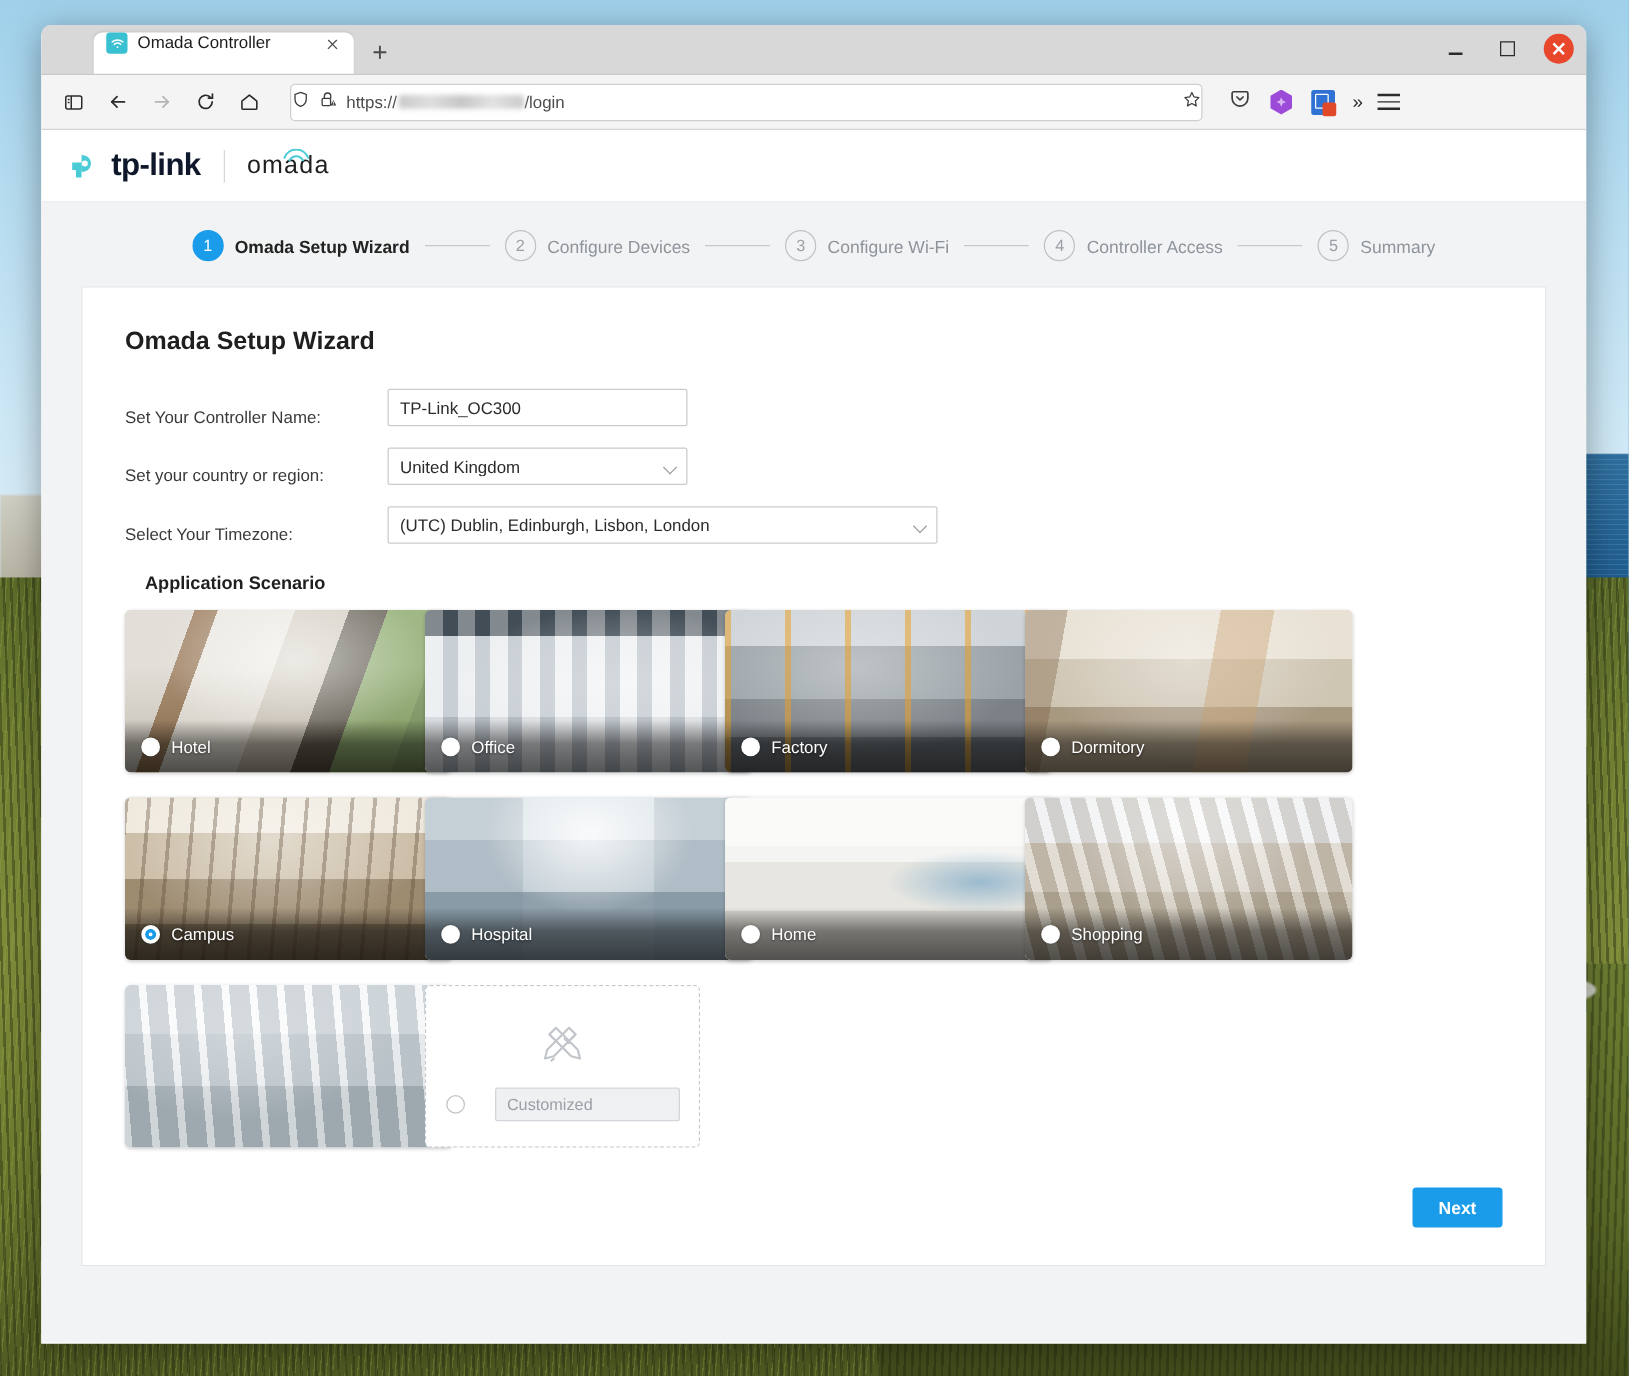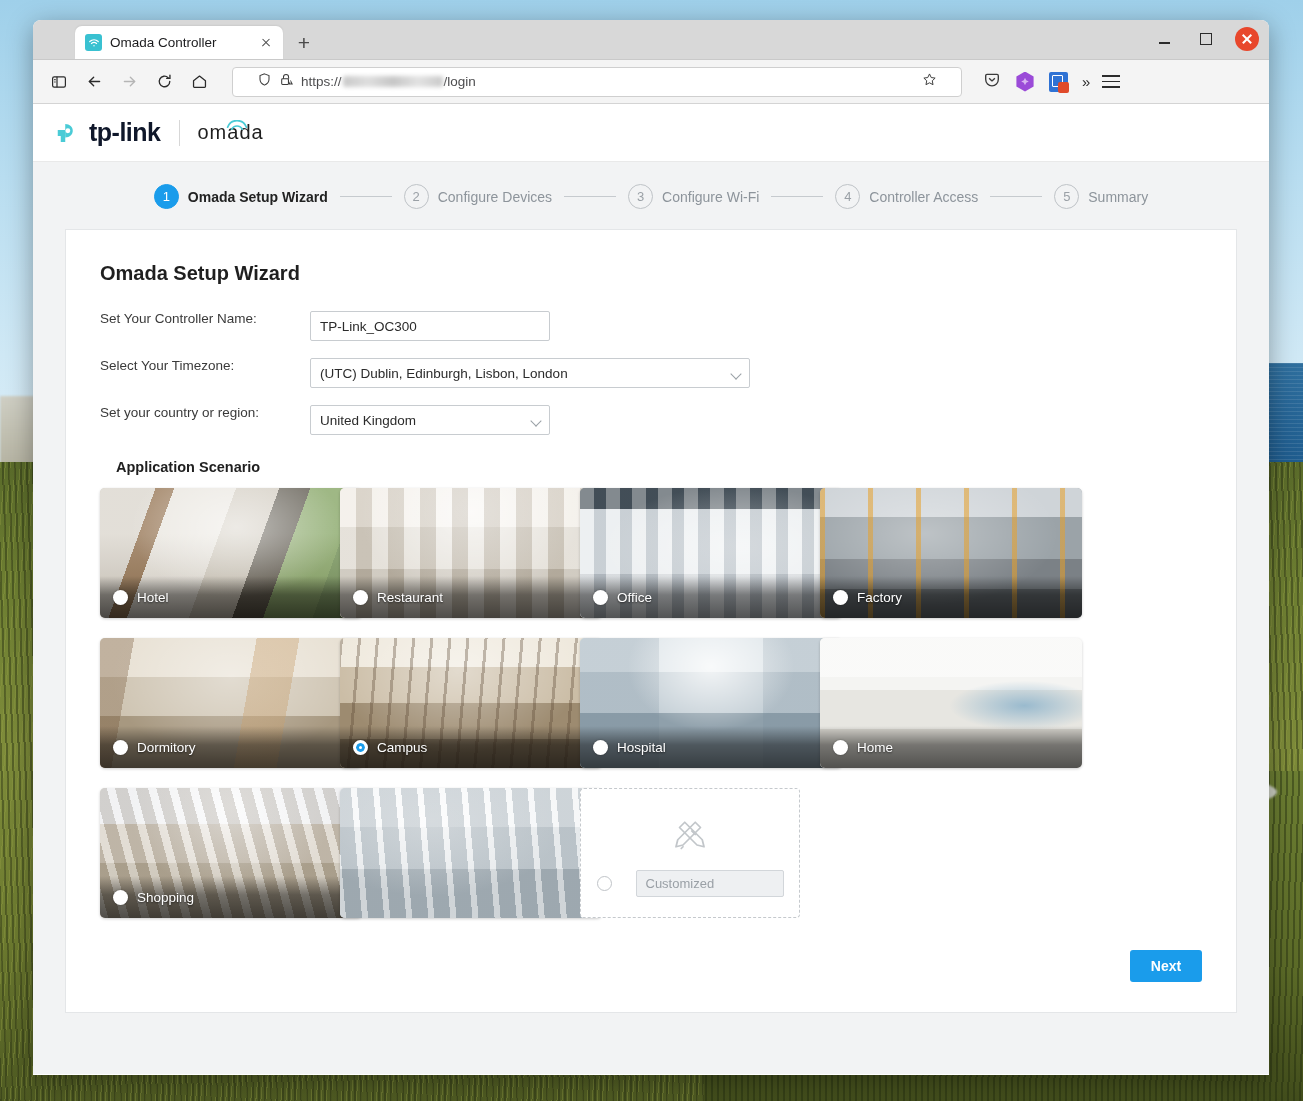--- a/index.html
+++ b/index.html
@@ -60,21 +60,21 @@
   
   .titlebar {
     height: 40px; background: #d8d8d8;
     display: flex; align-items: flex-end; position: relative;
     border-bottom: 1px solid #c9c9c9;
   }
   .tab {
     margin-left: 42px; margin-bottom: 0;
     height: 33px; width: 208px;
     background: #ffffff; border-radius: 7px 7px 0 0;
-    display: flex; align-items: center; gap: 8px;
+    display: flex; gap: 8px;
     padding: 0 8px 0 10px;
     box-shadow: 0 -1px 2px rgba(0,0,0,.06);
   }
   .tab-favicon {
     width: 17px; height: 17px; border-radius: 3px;
     background: #39c1d1; display:flex; align-items:center; justify-content:center;
     flex: 0 0 auto;
   }
   .tab-title {
     font-size: 13.5px; color: #1c1c1e; white-space: nowrap;
@@ -113,21 +113,21 @@
     display: flex; align-items: center; padding: 0 10px; gap: 3px;
   }
   .navbtn {
     width: 32px; height: 30px; display:flex; align-items:center; justify-content:center;
     cursor: pointer; border-radius: 4px; color: #2b2b2b;
   }
   .navbtn.disabled { color: #b5b5b5; }
   .urlbar {
     flex: 1 1 auto; height: 30px; margin: 0 10px 0 14px;
     background: #ffffff; border: 1px solid #cfcfcf; border-radius: 4px;
-    display: flex; align-items: center; padding: 0 24px; gap: 7px;
+    display: flex; align-items: center; padding: 0 0; gap: 7px;
     max-width: 730px;
   }
   .url-text { font-size: 13.5px; color: #4d4d4f; white-space: nowrap; display:flex; align-items:center; }
   .url-redact {
     display:inline-block; width: 100px; height: 11px; margin: 0 1px;
     background: linear-gradient(90deg,#c9c9c9,#dedede,#c6c6c6,#e2e2e2,#cacaca);
     filter: blur(2.2px); border-radius: 2px; vertical-align: middle;
   }
   .star { margin-left:auto; cursor:pointer; color:#4d4d4f; }
   .toolbar-right { display:flex; align-items:center; gap: 14px; margin-left: 8px; padding-right:4px;}
@@ -186,21 +186,21 @@
   .step.active .step-label { color:#222; font-weight:bold; }
   .step-line { width: 52px; height: 1px; background:#c6cace; margin: 0 12px; }
 
   
   .card {
     margin: 0 32px; background:#fff; border:1px solid #e4e6e8;
     min-height: 780px; padding: 32px 34px 0 34px;
   }
   .card-title { font-size: 20px; font-weight: bold; color:#1f1f1f; margin-bottom: 26px; }
 
-  .formrow { display:flex; align-items:flex-start; margin-bottom: 17px; }
+  .formrow { display:flex; align-items:flex-end; margin-bottom: 17px; }
   .formlabel { width: 210px; font-size: 13.5px; color:#3a3a3a; }
   .txtinput {
     width: 240px; height: 30px; border:1px solid #c8ccd0; border-radius:2px;
     padding: 0 9px; font-size: 13.5px; color:#2b2b2b; background:#fff;
     font-family: "Liberation Sans", sans-serif;
   }
   .selwrap { position: relative; display:inline-block; }
   .selwrap select {
     -webkit-appearance:none; appearance:none;
     height: 30px; border:1px solid #c8ccd0; border-radius:2px;
@@ -497,58 +497,51 @@
 
     <div class="card">
       <div class="card-title">Omada Setup Wizard</div>
 
       <div class="formrow">
         <span class="formlabel">Set Your Controller Name:</span>
         <input class="txtinput" type="text" value="TP-Link_OC300" style="">
       </div>
 
       <div class="formrow">
+        <span class="formlabel">Set your country or region:</span>
+        <span class="selwrap sel-country">
+          <select>
+            <option>United Kingdom</option>
+          </select>
+          <span class="caret"></span>
+        </span>
+      </div>
+
+      <div class="formrow">
         <span class="formlabel">Select Your Timezone:</span>
         <span class="selwrap sel-tz">
           <select>
             <option>(UTC) Dublin, Edinburgh, Lisbon, London</option>
           </select>
           <span class="caret"></span>
         </span>
       </div>
 
-      <div class="formrow">
-        <span class="formlabel">Set your country or region:</span>
-        <span class="selwrap sel-country">
-          <select>
-            <option>United Kingdom</option>
-          </select>
-          <span class="caret"></span>
-        </span>
-      </div>
-
       <div class="section-title">Application Scenario</div>
 
       <div class="grid">
 
         <div class="scen">
           <div class="scen-img img-hotel"></div>
           <div class="scen-overlay">
             <span class="radio"></span>
             <span class="scen-label">Hotel</span>
           </div>
         </div>
 
-        <div class="scen">
-          <div class="scen-img img-restaurant"></div>
-          <div class="scen-overlay">
-            <span class="radio"></span>
-            <span class="scen-label">Restaurant</span>
-          </div>
-        </div>
 
         <div class="scen">
           <div class="scen-img img-office"></div>
           <div class="scen-overlay">
             <span class="radio"></span>
             <span class="scen-label">Office</span>
           </div>
         </div>
 
         <div class="scen">

